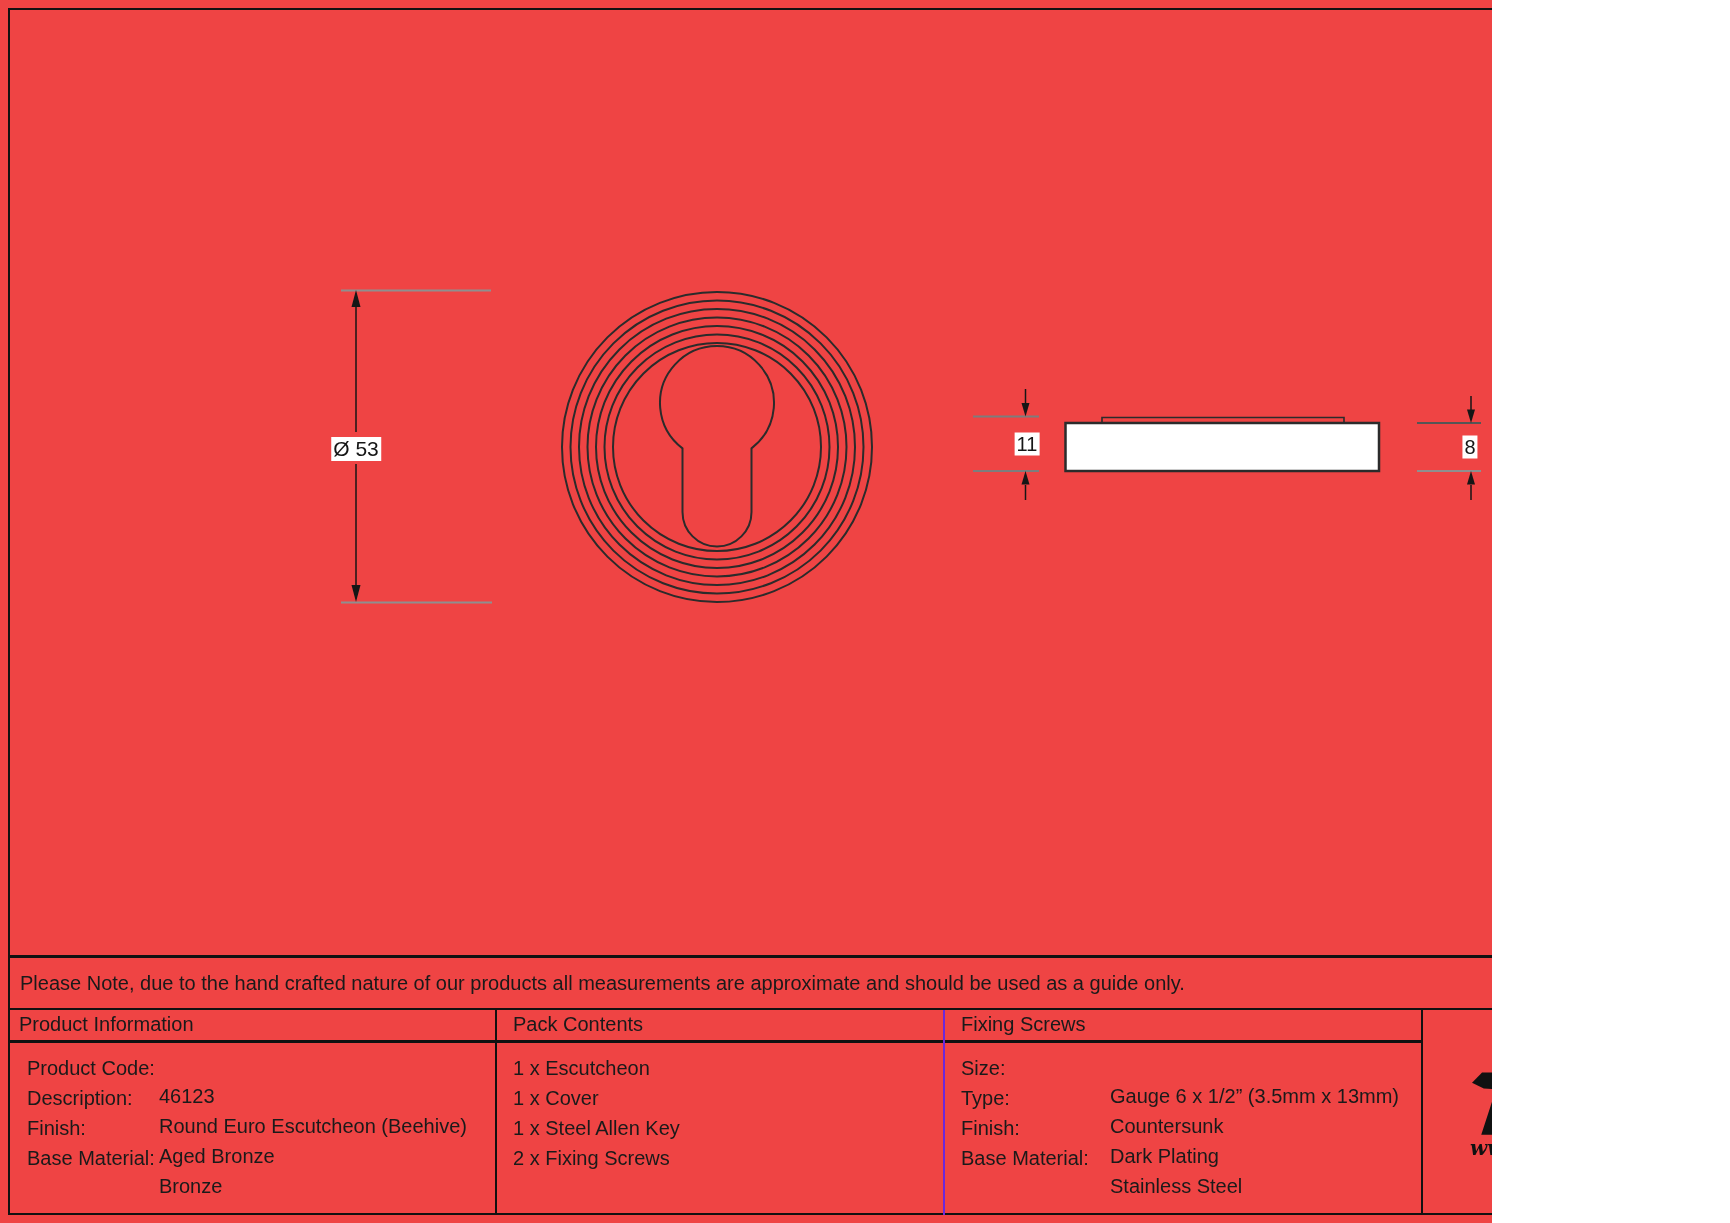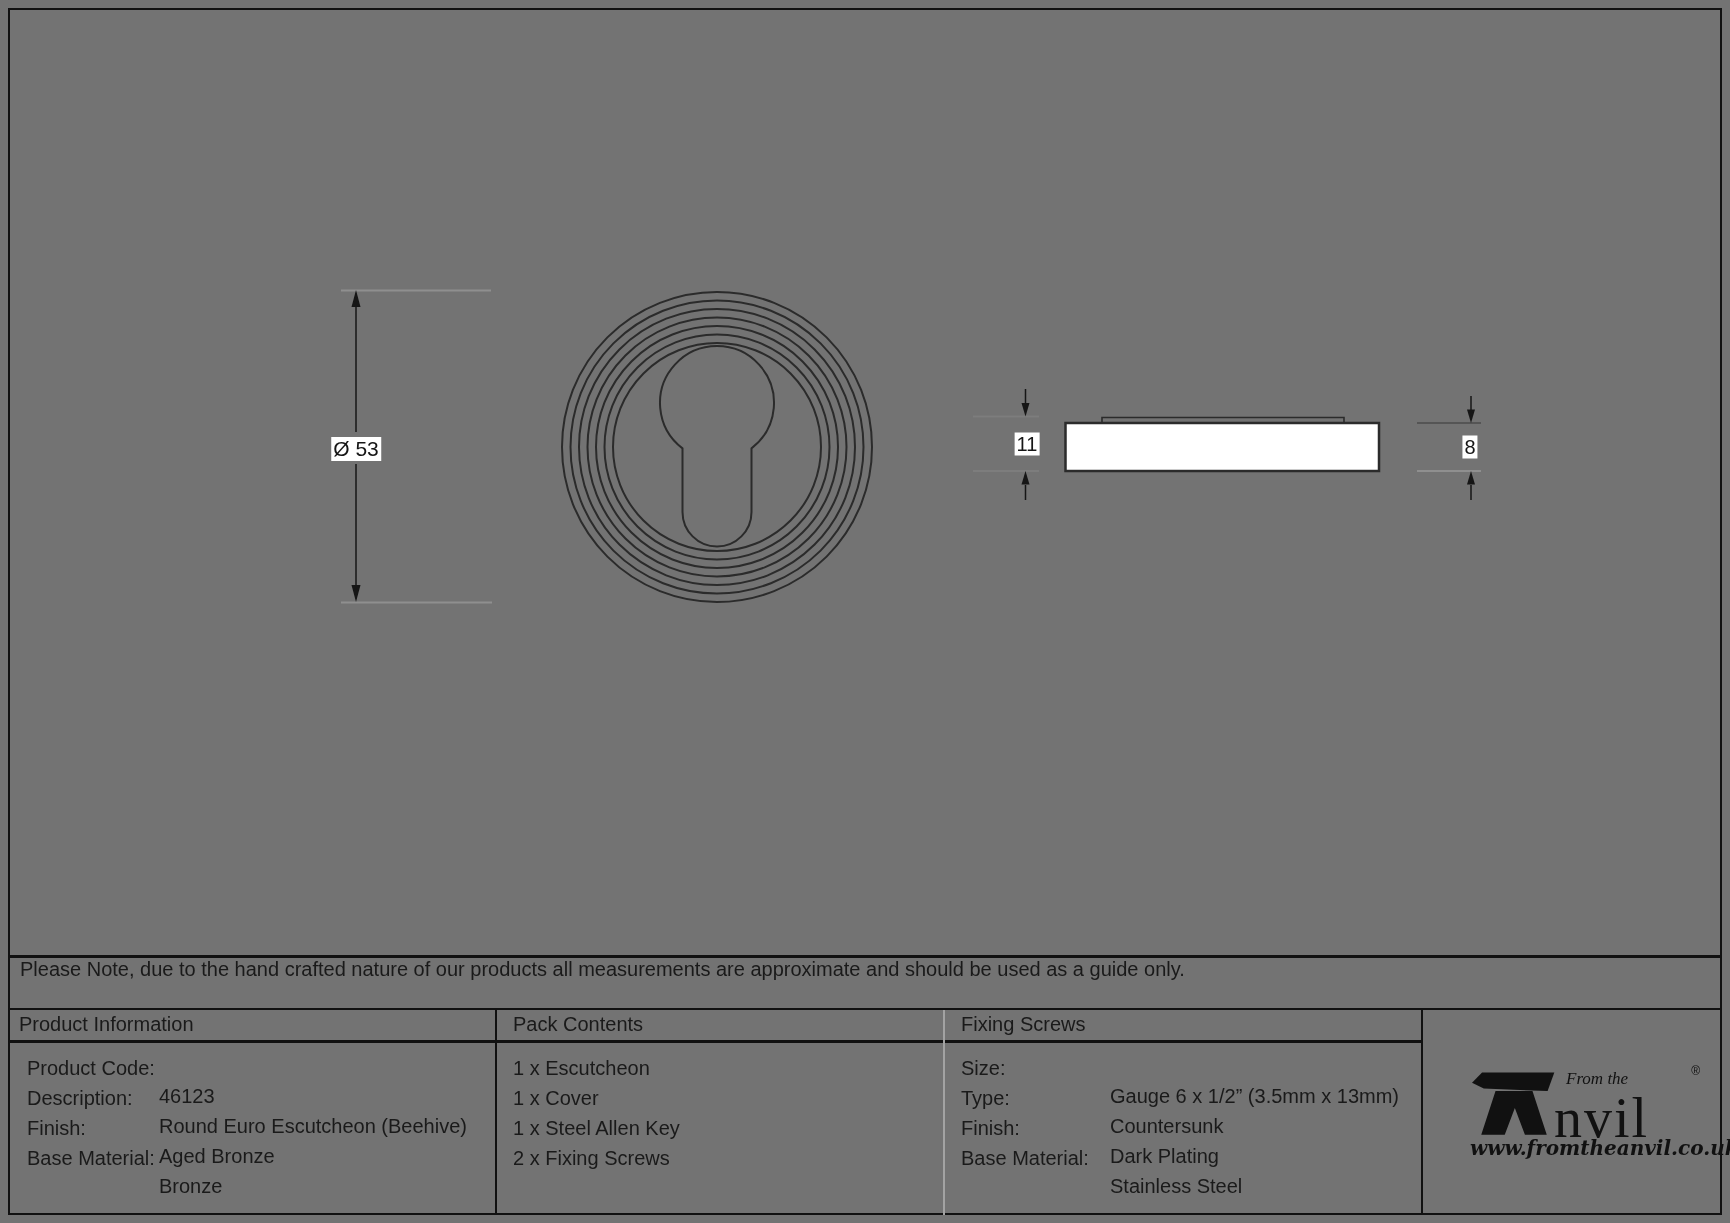--- a/index.html
+++ b/index.html
@@ -1,30 +1,30 @@
 <!DOCTYPE html>
 <html><head>
 <meta charset="utf-8">
 <style>
   html,body{margin:0;padding:0;background:#ffffff;}
-  .page{position:relative;width:1730px;height:1223px;background:#737373;overflow:hidden;
+  .page{position:relative;width:1492px;height:1223px;background:#ef4444;overflow:hidden;
         font-family:"Liberation Sans","DejaVu Sans",sans-serif;color:#1a1a1a;}
   .page-border{position:absolute;left:8px;top:8px;width:1714px;height:1207px;
         border:2px solid #111;box-sizing:border-box;}
   .drawing-svg{position:absolute;left:0;top:0;}
   .dim-label{position:absolute;transform:translate(-50%,-50%);font-size:21px;color:#161616;
         white-space:nowrap;background:#fff;padding:0 2px;}
   
   .bottom{position:absolute;left:8px;top:955px;width:1714px;height:260px;box-sizing:border-box;}
   .note-row{box-sizing:border-box;height:55px;border-top:3px solid #111;border-bottom:2px solid #111;
-        display:flex;padding-left:12px;font-size:20px;}
+        display:flex;align-items:center;padding-left:12px;font-size:20px;}
   .spec-table{display:flex;height:205px;border-radius:32px;}
   .col{box-sizing:border-box;height:100%;}
   .col-1{width:489px;border-right:2px solid #111;}
-  .col-2{width:448px;border-right:2px solid #a3a3a3;}
+  .col-2{width:448px;border-right:2px solid #6d28d9;}
   .col-3{width:478px;border-right:2px solid #111;}
   .col-4{flex:1;position:relative;}
   .cell-header{box-sizing:border-box;height:33px;border-bottom:3px solid #111;
         font-size:20px;line-height:29px;}
   .pad-a{padding-left:11px;}
   .pad-b{padding-left:16px;}
   .cell-body{padding-top:10px;}
   .spec-row{display:flex;height:30px;line-height:30px;font-size:20px;}
   .spec-label{width:151px;flex-shrink:0;box-sizing:border-box;padding-left:19px;}
   .spec-label-b{width:165px;flex-shrink:0;box-sizing:border-box;padding-left:16px;}

